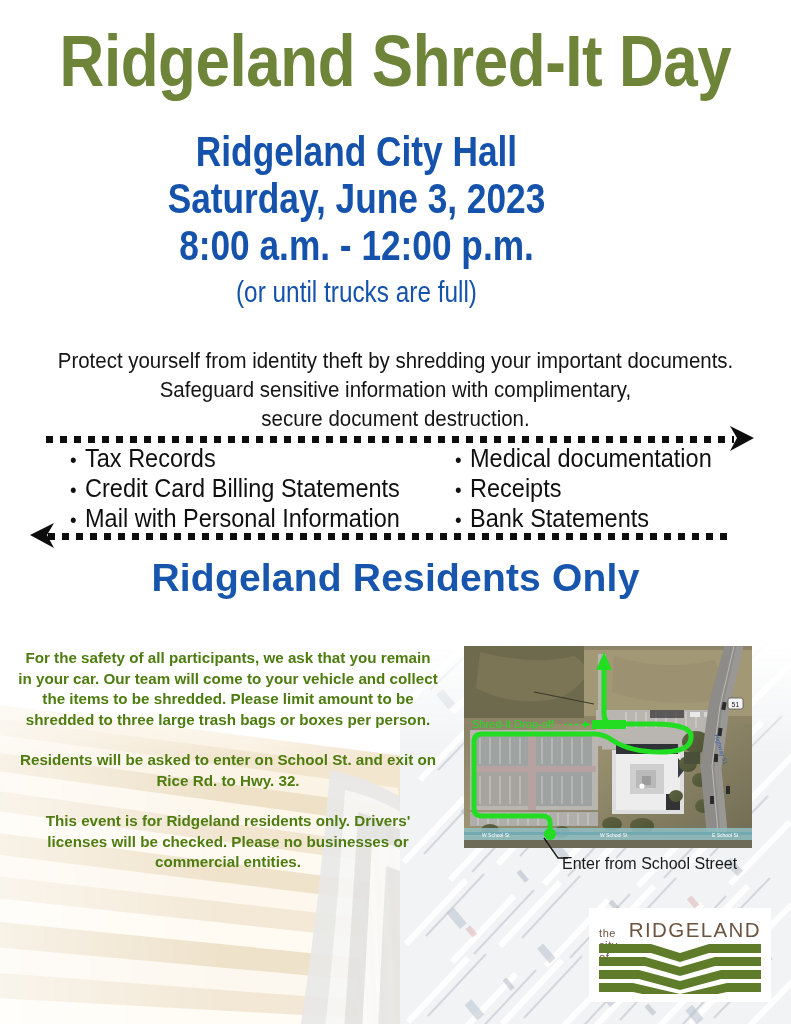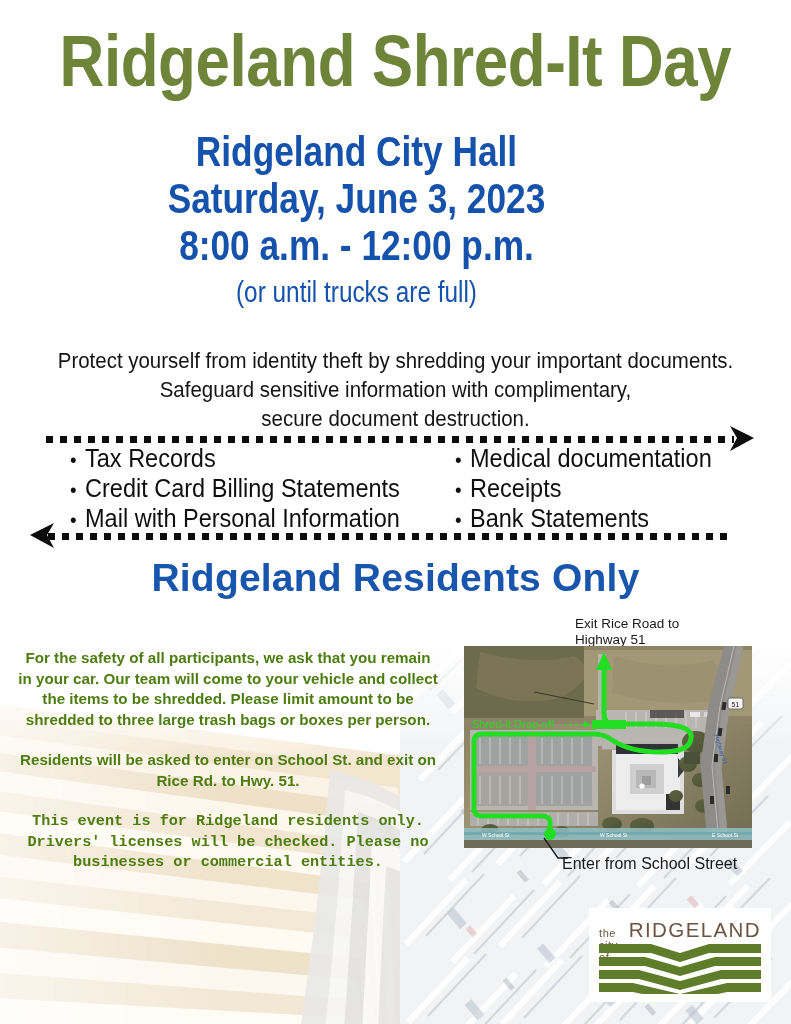--- a/index.html
+++ b/index.html
@@ -148,21 +148,21 @@
     left: 18px; top: 648px;
     width: 420px;
     text-align: center;
     color: #4d7c0f;
     font-family: "Liberation Sans", sans-serif;
     font-weight: 700;
     font-size: 15.2px;
     line-height: 20.5px;
   }
   #info-col p { margin: 0 0 20px 0; }
-  #info-col p:last-child { margin-bottom: 0; font-family: Liberation Mono, monospace; }
+  #info-col p:last-child { margin-bottom: 0; }
 
   
   #map-panel {
     position: absolute;
     left: 452px; top: 608px;
     width: 322px; height: 272px;
   }
   .map-caption {
     position: absolute;
     color: #191919;
@@ -445,27 +445,25 @@
           <span>Bank Statements</span>
         </div>
       </div>
     </div>
   </div>
 
   <div id="residents-only">Ridgeland Residents Only</div>
 
   <div id="info-col">
     <p>For the safety of all participants, we ask that you remain in your car. Our team will come to your vehicle and collect the items to be shredded. Please limit amount to be shredded to three large trash bags or boxes per person.</p>
-    <p>Residents will be asked to enter on School St. and exit on Rice Rd. to Hwy. 51.</p>
+    <p>Residents will be asked to enter on School St. and exit on Rice Rd. to Hwy. 32.</p>
     <p>This event is for Ridgeland residents only.  Drivers' licenses will be checked.  Please no businesses or commercial entities.</p>
   </div>
 
   <div id="map-panel">
-    <div class="map-caption" id="cap-exit">Exit Rice Road to
-Highway 51</div>
 
     <div id="map-img">
       <svg id="map-svg" width="288" height="202" viewBox="0 0 288 202" xmlns="http://www.w3.org/2000/svg">
         <defs>
           <linearGradient id="dirt" x1="0" y1="0" x2="1" y2="1">
             <stop offset="0%" stop-color="#7d7559"></stop>
             <stop offset="45%" stop-color="#9c9373"></stop>
             <stop offset="100%" stop-color="#6f6a52"></stop>
           </linearGradient>
           <linearGradient id="grassg" x1="0" y1="0" x2="1" y2="1">

